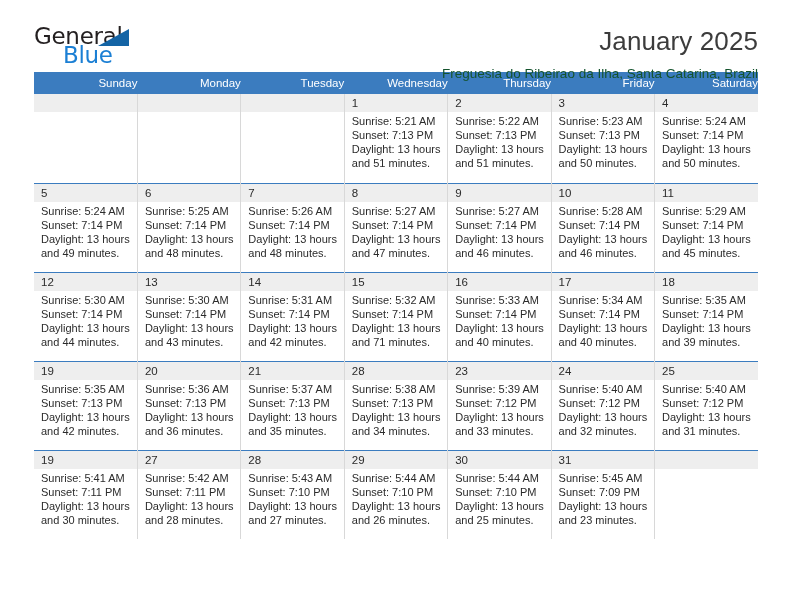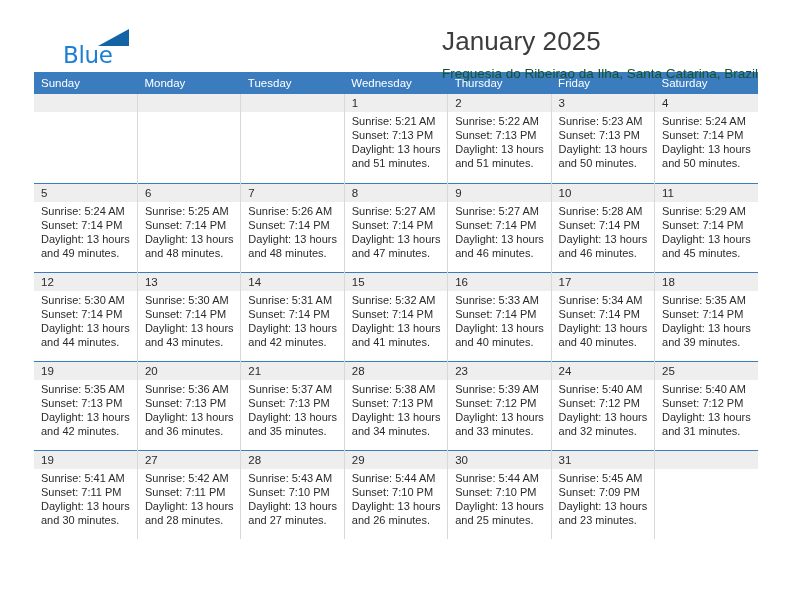--- a/index.html
+++ b/index.html
@@ -60,21 +60,21 @@
   .logo-triangle {
     position: absolute;
     left: 64px;
     top: 4px;
     width: 0;
     height: 0;
     border-left: 31px solid transparent;
     border-bottom: 17px solid #1464a5;
   }
   .title-block {
-    text-align: left;
+    text-align: right;
     padding-top: 1px;
     margin-left: 42px;
   }
   .title {
     font-size: 26px;
     color: #3c3c3c;
     font-weight: normal;
     margin: 0;
     line-height: 30px;
     letter-spacing: 0.1px;
@@ -91,21 +91,21 @@
   .calendar {
     width: 100%;
     border-collapse: collapse;
     table-layout: fixed;
   }
   .calendar th {
     background: #3b7cbf;
     color: #ffffff;
     font-weight: normal;
     font-size: 11.5px;
-    text-align: left;
+    text-align: right;
     padding: 5px 0 5px 7px;
     height: 20px;
     box-sizing: border-box;
     border: none;
   }
   .calendar td {
     vertical-align: top;
     padding: 0;
     border-top: 1px solid #3b7cbf;
     border-right: 1px solid #d8d8d8;
@@ -134,20 +134,21 @@
   .cell-body div { white-space: normal; }
   td.empty .daynum { color: transparent; }
 </style>
 </head>
 <body>
 
 <div class="page">
 
   <div class="header">
     <div class="logo">
+      <span class="logo-general">General</span>
       <span class="logo-triangle"></span>
       <span class="logo-blue">Blue</span>
     </div>
     <div class="title-block">
       <h1 class="title">January 2025</h1>
       <p class="subtitle">Freguesia do Ribeirao da Ilha, Santa Catarina, Brazil</p>
     </div>
   </div>
 
   <table class="calendar">
@@ -302,21 +303,21 @@
               <div>Daylight: 13 hours</div>
               <div>and 42 minutes.</div>
             </div>
           </td>
           <td>
             <div class="daynum">15</div>
             <div class="cell-body">
               <div>Sunrise: 5:32 AM</div>
               <div>Sunset: 7:14 PM</div>
               <div>Daylight: 13 hours</div>
-              <div>and 41 minutes.</div>
+              <div>and 71 minutes.</div>
             </div>
           </td>
           <td>
             <div class="daynum">16</div>
             <div class="cell-body">
               <div>Sunrise: 5:33 AM</div>
               <div>Sunset: 7:14 PM</div>
               <div>Daylight: 13 hours</div>
               <div>and 40 minutes.</div>
             </div>

